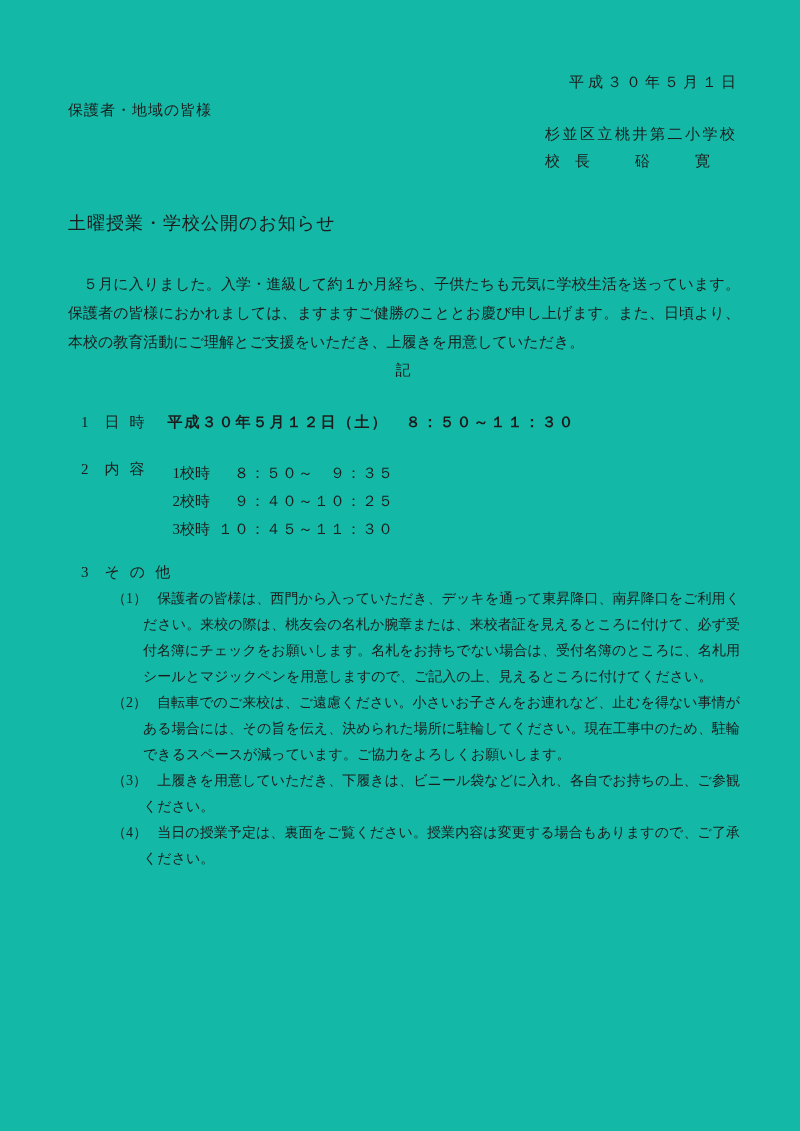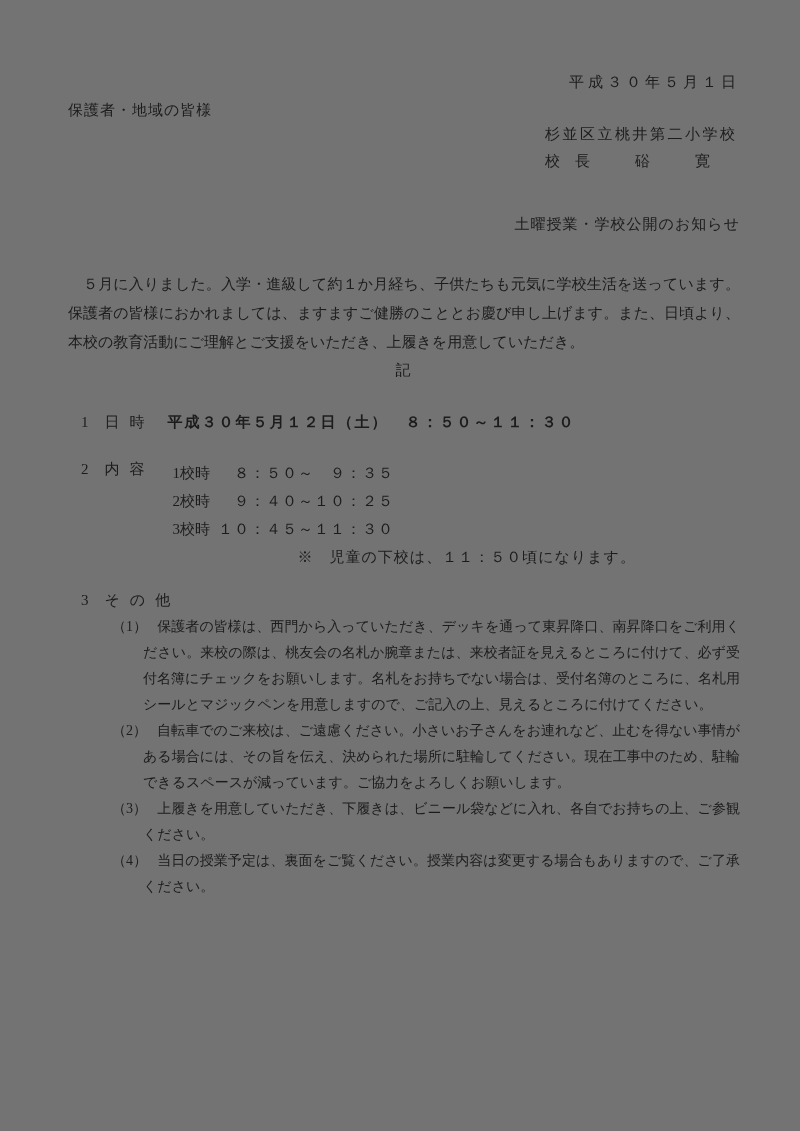--- a/index.html
+++ b/index.html
@@ -1,34 +1,34 @@
 <!DOCTYPE html>
 <html lang="ja"><head>
 <meta charset="utf-8">
 <style>
   html,body { margin:0; padding:0; background:#ffffff; }
   .page {
     position:relative;
     width:800px; height:1131px;
     box-sizing:border-box;
     padding:73px 60px 0 68px;
-    background:#737373;
+    background:#14b8a6;
     color:#1c1c1c;
     font-family:"Liberation Serif","DejaVu Serif",serif;
     font-size:15px;
     overflow:hidden;
   }
   .date { text-align:right; line-height:19px; letter-spacing:4px; }
   .addressee { margin-top:9px; line-height:19px; letter-spacing:1px; }
   .sender { margin-left:477px; margin-top:1px; }
   .sender-school { line-height:27px; letter-spacing:2.5px; white-space:nowrap; }
   .sender-principal { line-height:27px; white-space:nowrap; }
   .title {
-    margin:36px 0 0 0; text-align:right;
-    font-size:15px; font-weight:normal; letter-spacing:1px; line-height:26px;
+    margin:36px 0 0 0; text-align:left;
+    font-size:18px; font-weight:normal; letter-spacing:1px; line-height:26px;font-family:Liberation Mono, monospace;
   }
   .body-para { margin:0; text-align:justify; line-height:29px; }
   .p1 { margin-top:33px; }
   .ki { margin-top:2px; text-align:center; line-height:22px; letter-spacing:2px; }
   .sec-row { display:flex; align-items:flex-start; line-height:20px; }
   .sec-num { margin-left:13px; flex:none; }
   .sec-label { margin-left:16px; letter-spacing:10px; white-space:nowrap; flex:none; }
   .sec1 { margin-top:31px; }
   .sec1-value { margin-left:13px; letter-spacing:2px; white-space:nowrap;font-weight:bold; }
   .sec2 { margin-top:27px; }
@@ -76,21 +76,20 @@
     <div class="schedule">
       <div class="sched-line">
         <span class="sched-period">1校時</span><span class="sched-time">　８：５０～　９：３５</span>
       </div>
       <div class="sched-line">
         <span class="sched-period">2校時</span><span class="sched-time">　９：４０～１０：２５</span>
       </div>
       <div class="sched-line">
         <span class="sched-period">3校時</span><span class="sched-time">１０：４５～１１：３０</span>
       </div>
-      <div class="sched-note">※　児童の下校は、１１：５０頃になります。</div>
     </div>
   </div>
 
   <div class="sec3">
     <div class="sec-row sec3-header">
       <span class="sec-num">3</span>
       <span class="sec-label">その他</span>
     </div>
     <div class="other-items">
       <p class="other-item">

